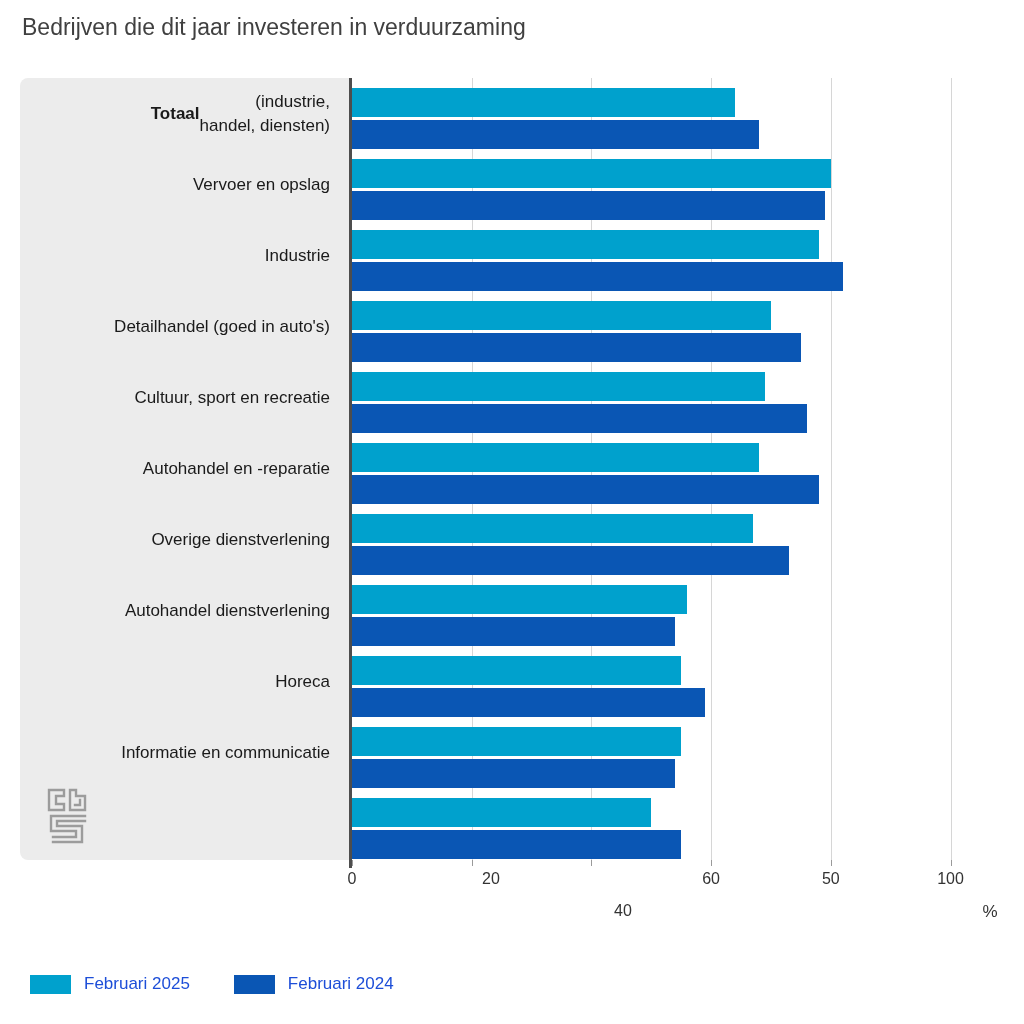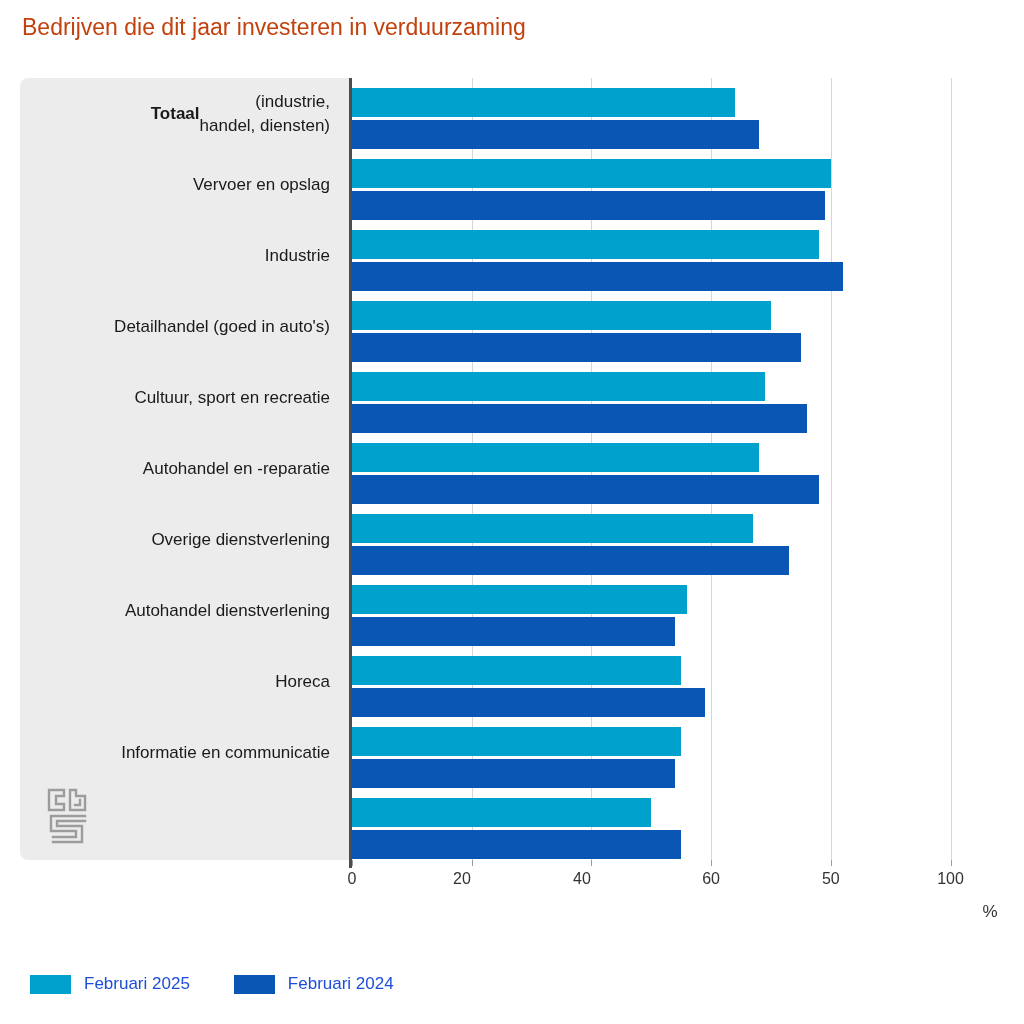--- a/index.html
+++ b/index.html
@@ -1,19 +1,19 @@
 <!DOCTYPE html>
 <html><head>
 <meta charset="utf-8">
 <style>
   html,body { margin:0; padding:0; background:#fff; }
   body { width:1024px; height:1024px; font-family:"Liberation Sans", sans-serif; }
   .page { position:relative; width:1024px; height:1024px; background:#fff; overflow:hidden; }
 
-  .title { position:absolute; left:22px; top:14px; font-size:23px; color:#c2410c; font-weight:400; letter-spacing:0; }
+  .title { position:absolute; left:22px; top:14px; font-size:23px; color:#404040; font-weight:400; letter-spacing:0; }
 
   .chart-area { position:absolute; left:20px; top:78px; width:988px; height:782px; }
 
   .labels-panel { position:absolute; left:0; top:0; width:329px; height:782px;
                   background:#ececec; border-radius:8px 0 0 8px; }
   .cat-row { height:71px; display:flex; align-items:center; justify-content:flex-end;
              padding-right:19px; box-sizing:border-box; text-align:right;
              font-size:17px; color:#1a1a1a; line-height:24px; white-space:pre-line; }
   .cat-row b { font-weight:bold; }
 
@@ -116,23 +116,23 @@
           <div class="bar" title="Februari 2024: 55%" style="width: 329.175px; background: rgb(10, 86, 180);"></div>
         </div>
       </div>
   </div>
 
   <div class="xaxis">
     <div class="unit-label">%</div>
   <div class="tick" style="left: 332px;"></div>
       <div class="tick-label" style="left: 302px;">0</div>
       <div class="tick" style="left: 451.7px;"></div>
-      <div class="tick-label" style="left: 412px;">20</div>
+      <div class="tick-label" style="left: 441px;">20</div>
       <div class="tick" style="left: 571.4px;"></div>
-      <div class="tick-label" style="left: 532px;">40</div>
+      <div class="tick-label" style="left: 573px; margin-top: 32px;">40</div>
       <div class="tick" style="left: 691.1px;"></div>
       <div class="tick-label" style="left: 661.1px;">60</div>
       <div class="tick" style="left: 810.8px;"></div>
       <div class="tick-label" style="left: 780.8px;">50</div>
       <div class="tick" style="left: 930.5px;"></div>
       <div class="tick-label" style="left: 900.5px;">100</div>
     </div>
 
   <div class="legend">
       <div class="legend-item">

